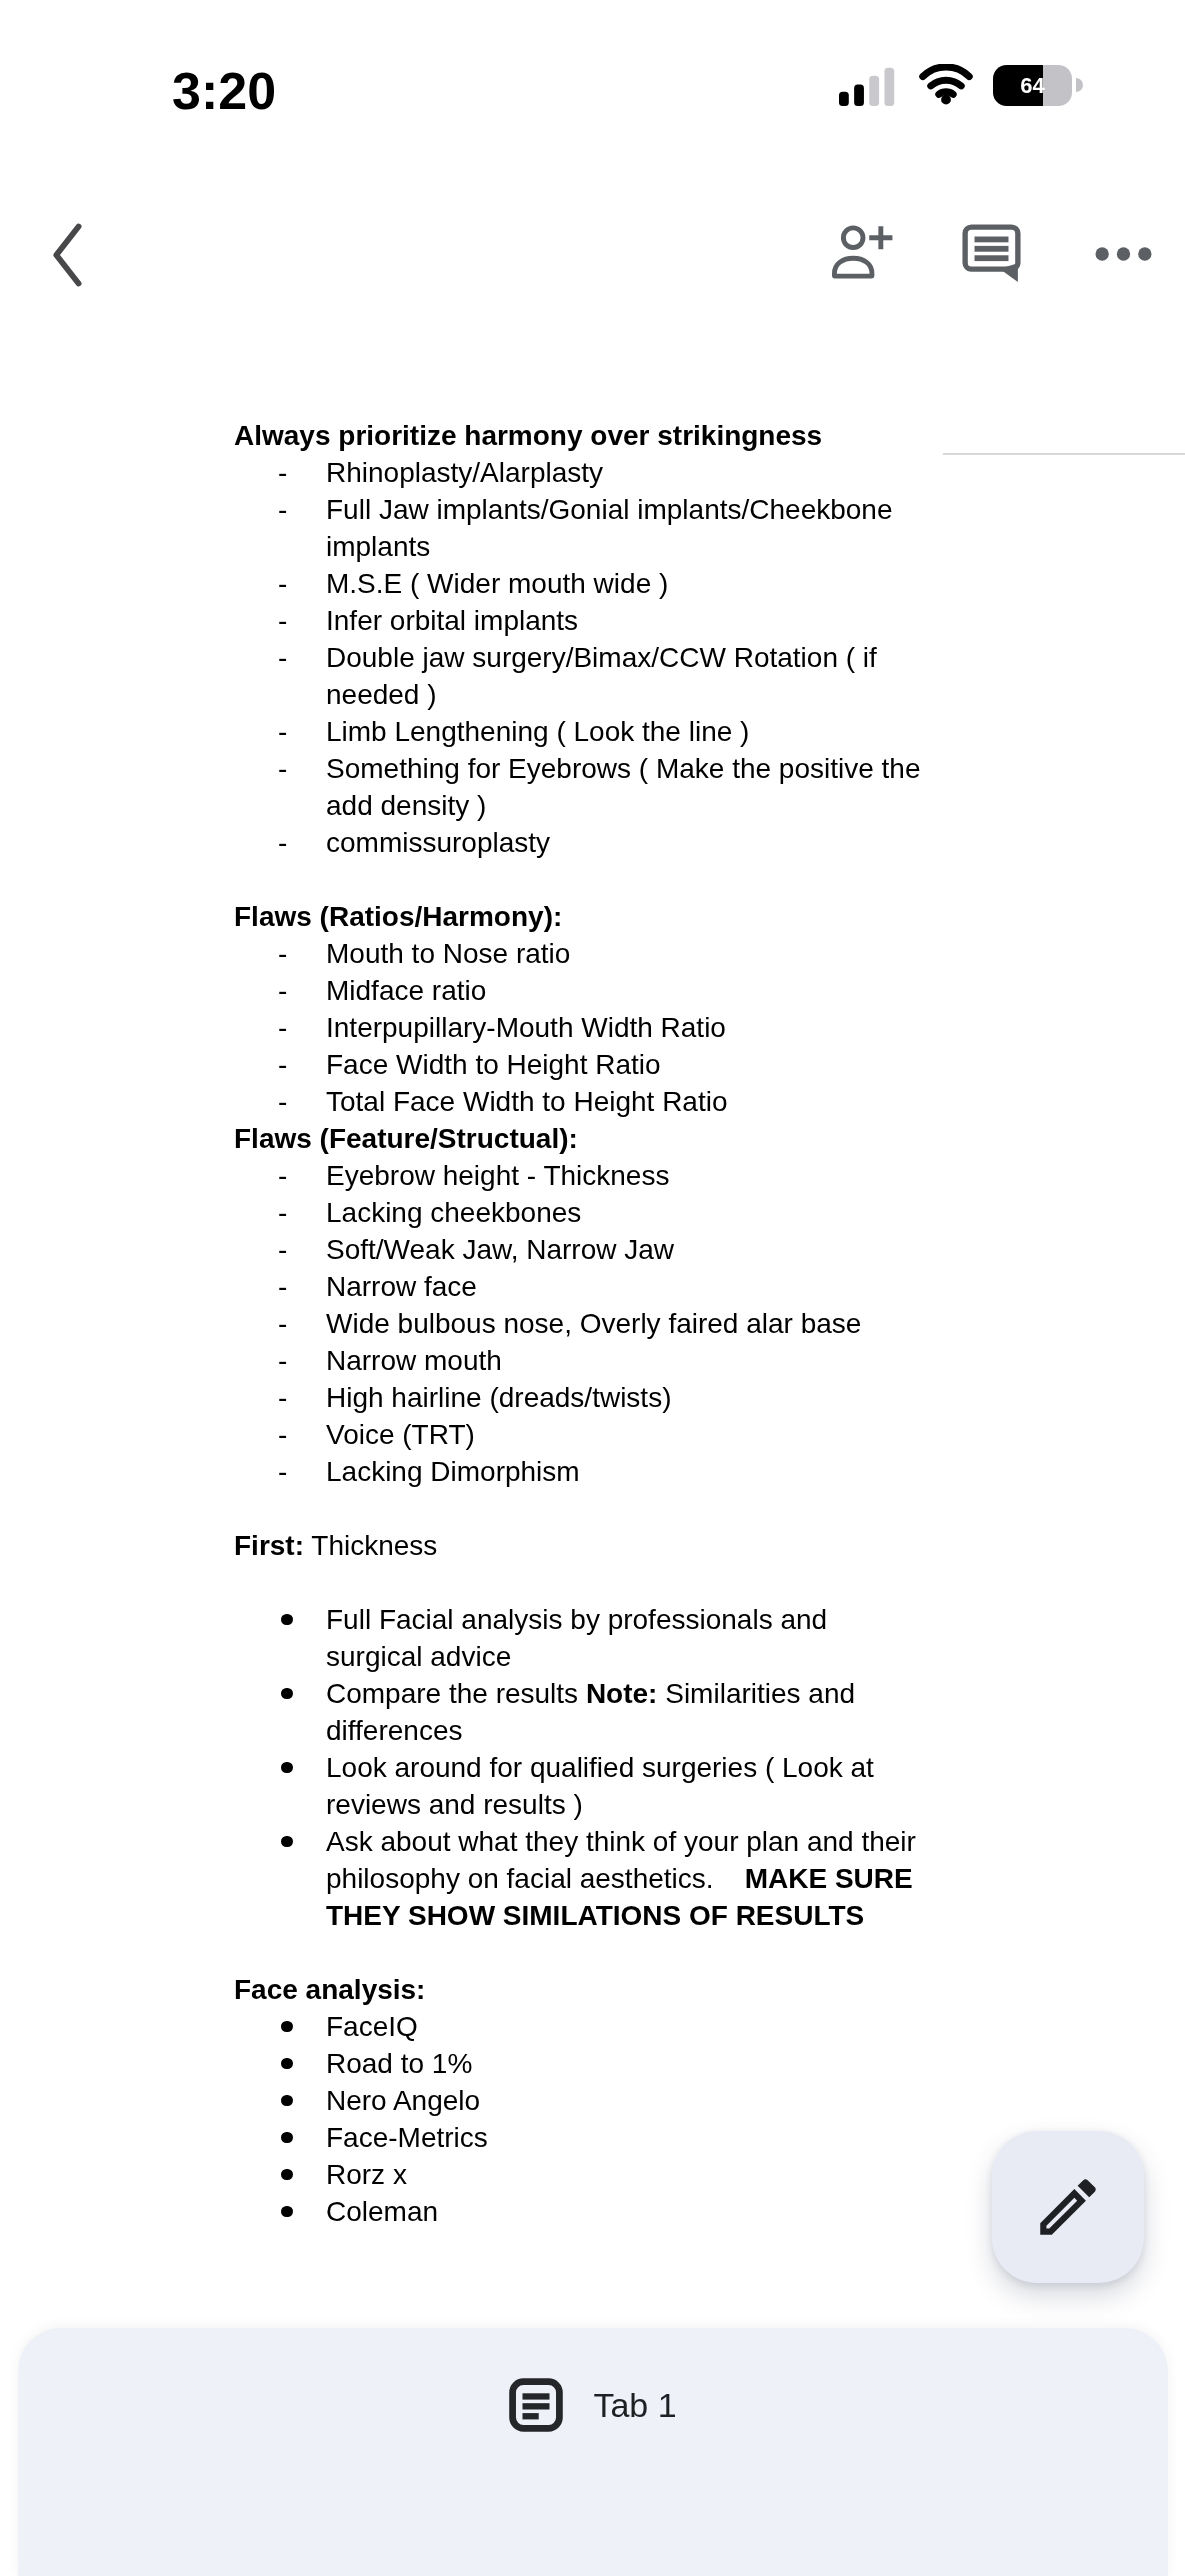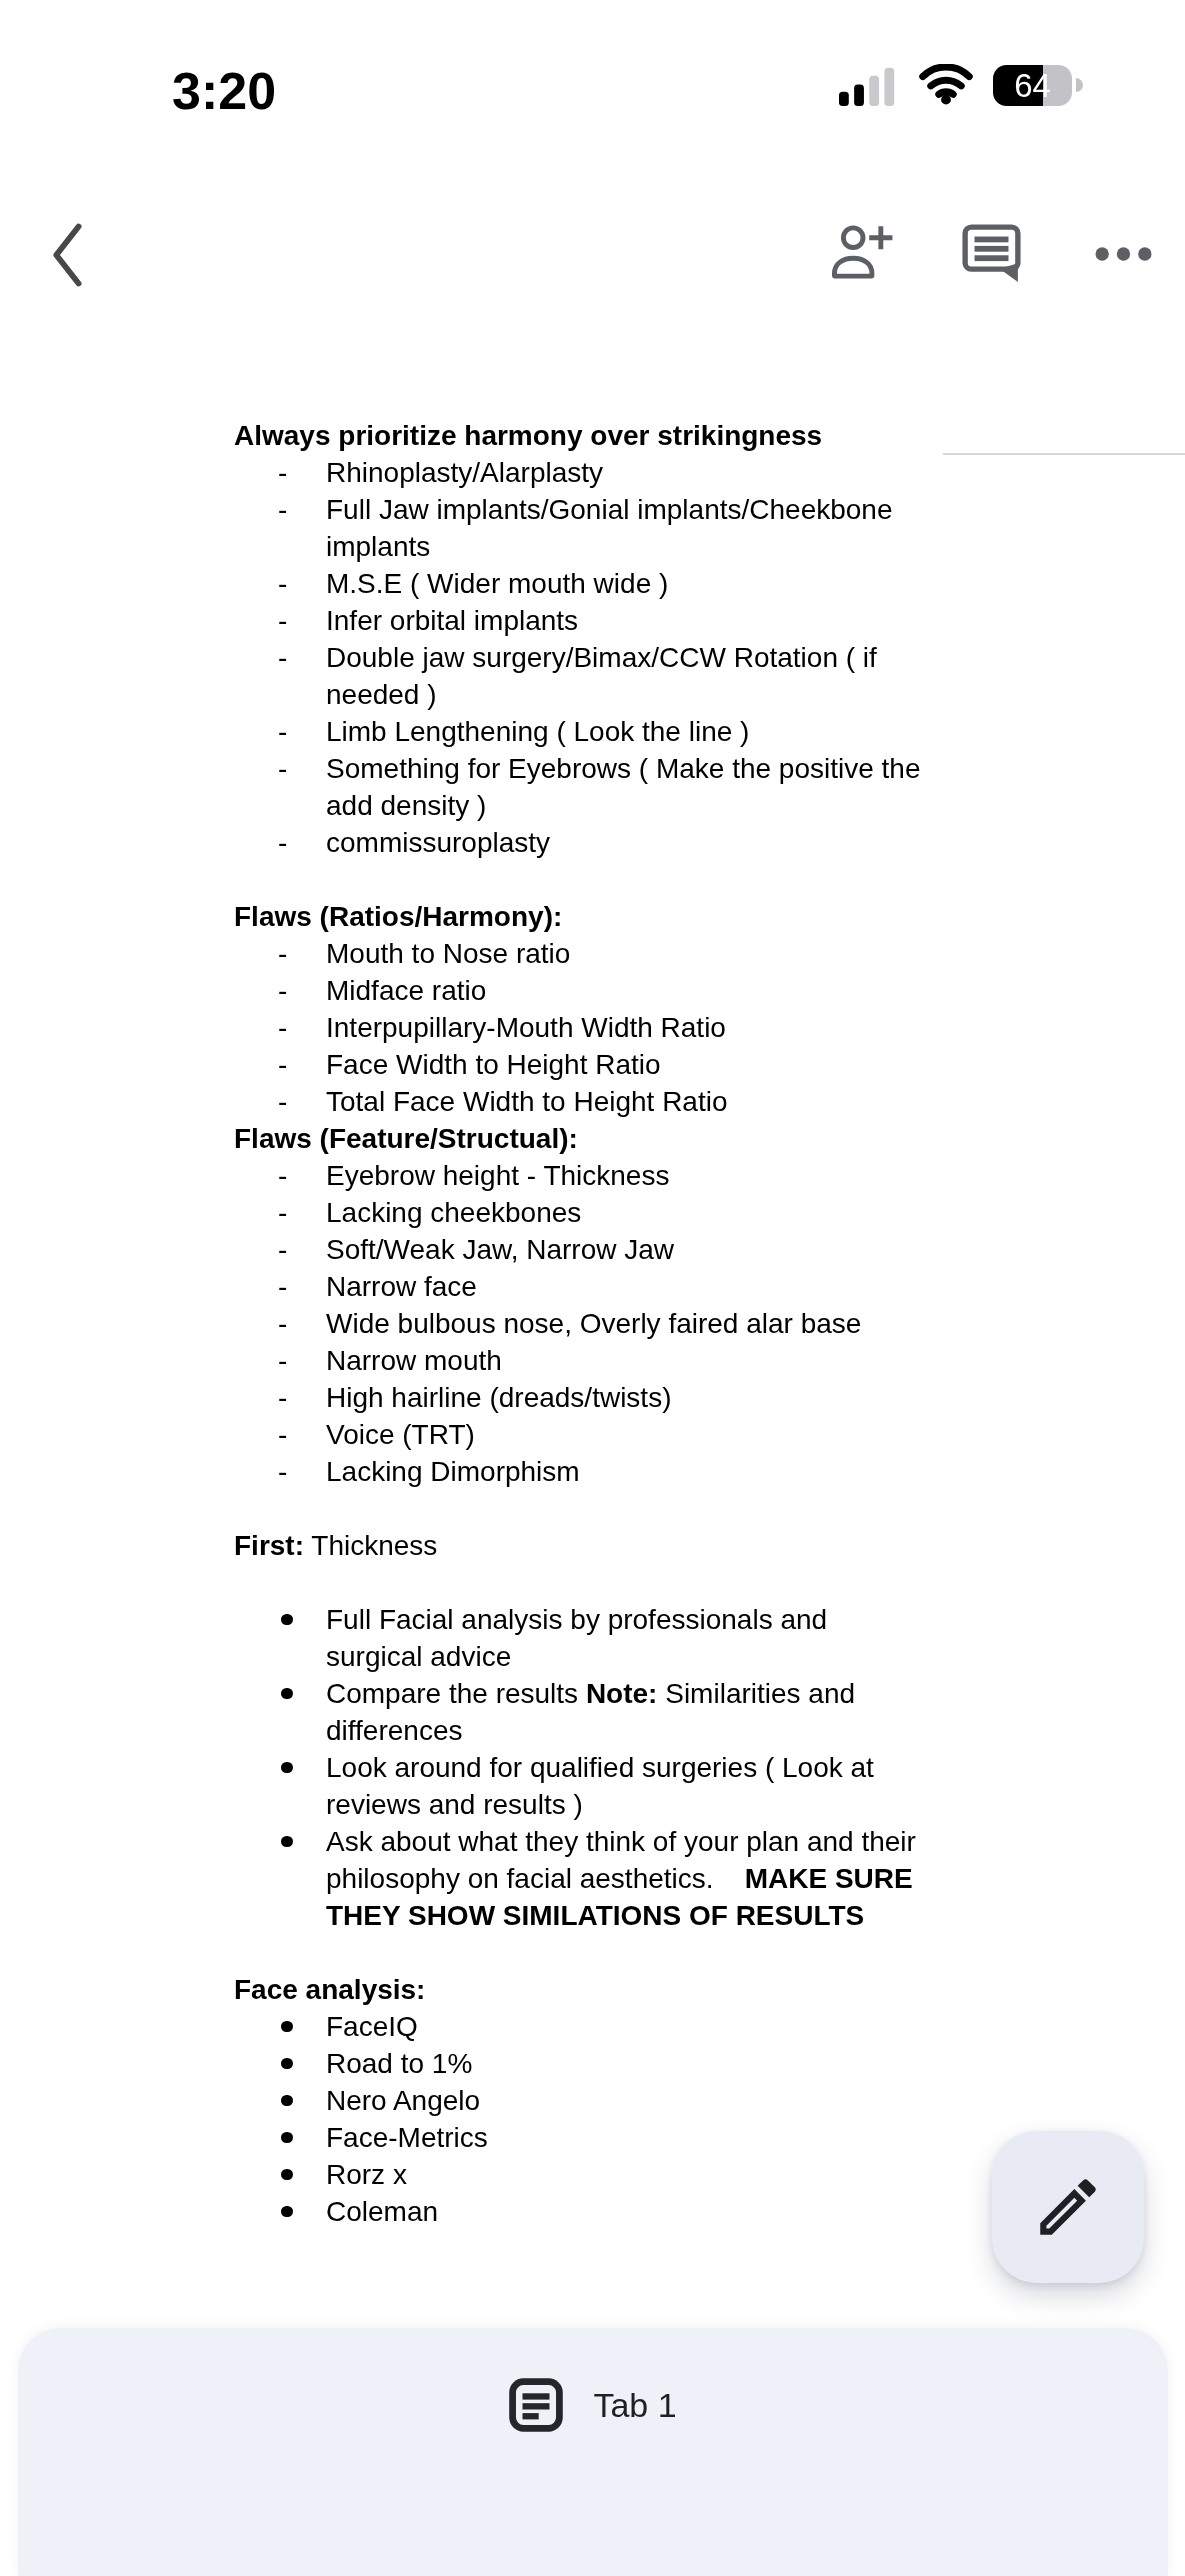--- a/index.html
+++ b/index.html
@@ -8,21 +8,21 @@
   .phone{position:absolute;inset:0;background:#fff;}
 
   
   .status-bar{position:absolute;left:0;top:0;width:1070px;height:126px;}
   .time{position:absolute;left:172px;top:61px;font-size:52px;font-weight:700;color:#000;letter-spacing:0px;}
   .sig-svg{position:absolute;left:839px;top:65px;}
   .wifi-svg{position:absolute;left:918px;top:64px;}
   .battery{position:absolute;left:993px;top:65px;width:79px;height:41px;border-radius:13.5px;
            background:linear-gradient(90deg,#000 0 63%,#c3c3c7 63% 100%);
            display:flex;align-items:center;justify-content:center;}
-  .batt-num{color:#fff;font-size:33px;font-weight:400;letter-spacing:0px;}
+  .batt-num{color:#fff;font-size:22px;font-weight:700;letter-spacing:0px;}
   .batt-cap{position:absolute;left:1076px;top:78px;width:7.2px;height:14.4px;background:#c3c3c7;border-radius:0 7.2px 7.2px 0;}
 
   
   .nav-bar{position:absolute;left:0;top:126px;width:1186px;height:203px;background:#fff;}
   .nav-divider{position:absolute;left:0;top:327px;width:1186px;height:1.8px;background:#d8d8d8;}
   .icon-btn{position:absolute;background:none;border:none;padding:0;margin:0;cursor:pointer;display:flex;align-items:center;justify-content:center;}
   .back-btn{left:40px;top:88px;width:54px;height:81px;}
   .addp-btn{left:823px;top:90px;width:79px;height:72px;}
   .cmt-btn{left:954px;top:90px;width:75px;height:75px;}
   .more-btn{left:1087px;top:106px;width:72px;height:43px;}

